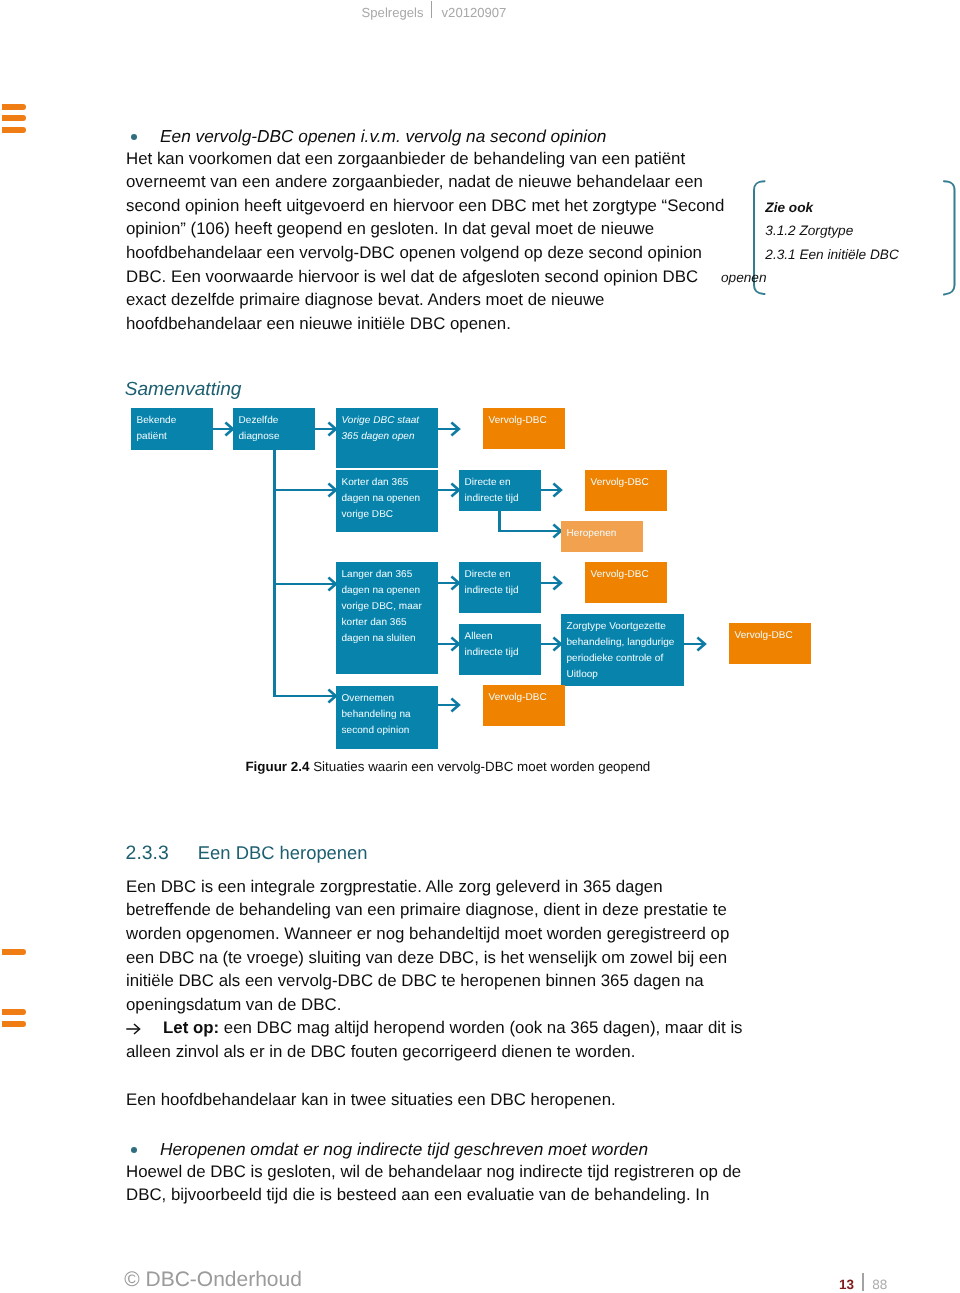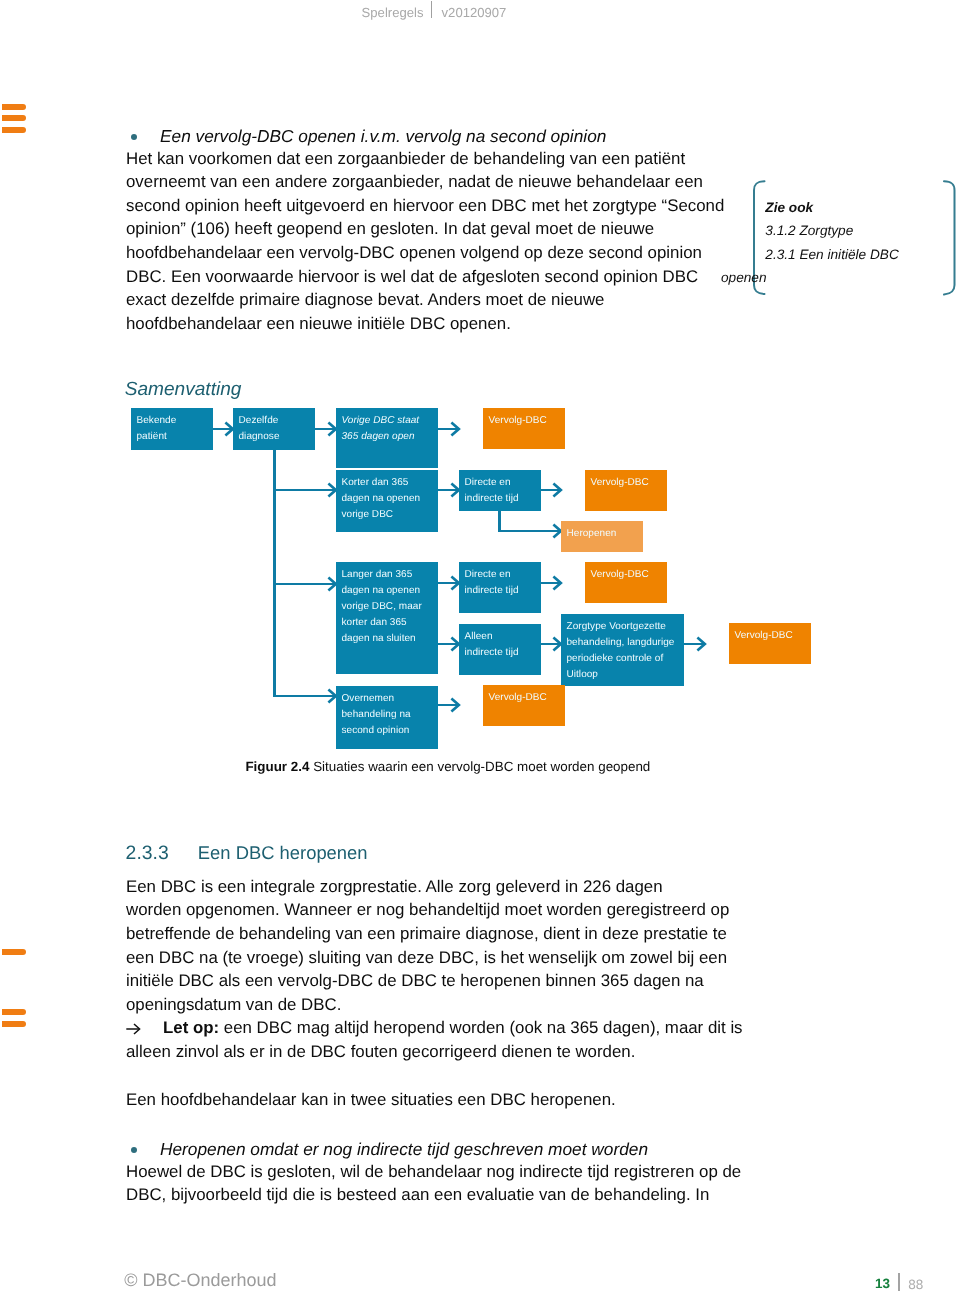--- a/index.html
+++ b/index.html
@@ -31,23 +31,23 @@
 
   
   .h3num{position:absolute;color:#1d5f70;font-size:19.4px;line-height:24px;}
   .h3title{position:absolute;color:#1d5f70;font-size:18.4px;line-height:24px;}
 
   
   .figcap{position:absolute;font-size:13.4px;line-height:20px;color:#0d0d0d;white-space:nowrap;}
   .figcap b{font-weight:bold;}
 
   
-  .footer-left{position:absolute;left:124.2px;top:1267.6px;font-size:18px;line-height:24px;color:#9b9b9b;}
+  .footer-left{position:absolute;left:124.2px;top:1267.6px;font-size:21px;line-height:24px;color:#9b9b9b;}
   .footer-right{position:absolute;top:1269.7px;font-size:13.5px;line-height:20px;color:#adadad;white-space:nowrap;}
-  .footer-right .pg{color:#15803d;font-weight:bold;margin-left:36px;}
+  .footer-right .pg{color:#7f1d1d;font-weight:bold;}
   .footer-right .sl{display:inline-block;position:relative;top:3px;width:1.5px;height:18.8px;background:#a3a3a3;
                     color:transparent;overflow:hidden;margin:0 8.3px 0 8.5px;vertical-align:baseline;}
 
   
   .samenvatting{position:absolute;left:124.7px;top:377.8px;font-size:19.1px;line-height:23px;font-style:italic;color:#1d5f70;}
   .dbox{position:absolute;color:#f0fbfe;font-size:10.0px;line-height:16.1px;padding:5px 0 0 5.5px;box-sizing:border-box;overflow:hidden;letter-spacing:0.05px;}
   .dbox div{white-space:nowrap;}
   .blue{background:#0883ac;}
   .orange{background:#ef8300;margin-left:24px;}
   .lorange{background:#f2a14e;}
@@ -196,23 +196,23 @@
         <div>Vervolg-DBC</div>
       </div>
     </div>
 
   <div class="figcap" style="left:245.4px;top:757.1px;"><b>Figuur 2.4</b> <span>Situaties waarin een vervolg-DBC moet worden geopend</span></div>
 
   <div class="h3num" style="left:125.6px;top:840.9px;">2.3.3</div>
   <div class="h3title" style="left:197.8px;top:840.5px;">Een DBC heropenen</div>
 
   <div class="ptext" style="left:126px;top:874.9px;">
-      <div class="tline">Een DBC is een integrale zorgprestatie. Alle zorg geleverd in 226 dagen</div>
+      <div class="tline">Een DBC is een integrale zorgprestatie. Alle zorg geleverd in 365 dagen</div>
+      <div class="tline">betreffende de behandeling van een primaire diagnose, dient in deze prestatie te</div>
       <div class="tline">worden opgenomen. Wanneer er nog behandeltijd moet worden geregistreerd op</div>
-      <div class="tline">betreffende de behandeling van een primaire diagnose, dient in deze prestatie te</div>
       <div class="tline">een DBC na (te vroege) sluiting van deze DBC, is het wenselijk om zowel bij een</div>
       <div class="tline">initiële DBC als een vervolg-DBC de DBC te heropenen binnen 365 dagen na</div>
       <div class="tline">openingsdatum van de DBC.</div>
     </div>
 
   <svg class="arrowicon" width="16" height="12" viewBox="0 0 16 12" style="left:125.6px;top:1022.9px;" aria-hidden="true">
     <path d="M 0.3 6 L 13.0 6" stroke="#111" stroke-width="1.5" fill="none"></path>
     <path d="M 8.0 1.0 L 13.6 6 L 8.0 11.0" stroke="#111" stroke-width="1.5" fill="none" stroke-linecap="butt" stroke-linejoin="miter"></path>
   </svg>
   <div class="ptext" style="left:163px;top:1016.2px;"><b>Let op:</b> <span>een DBC mag altijd heropend worden (ook na 365 dagen), maar dit is</span></div>

